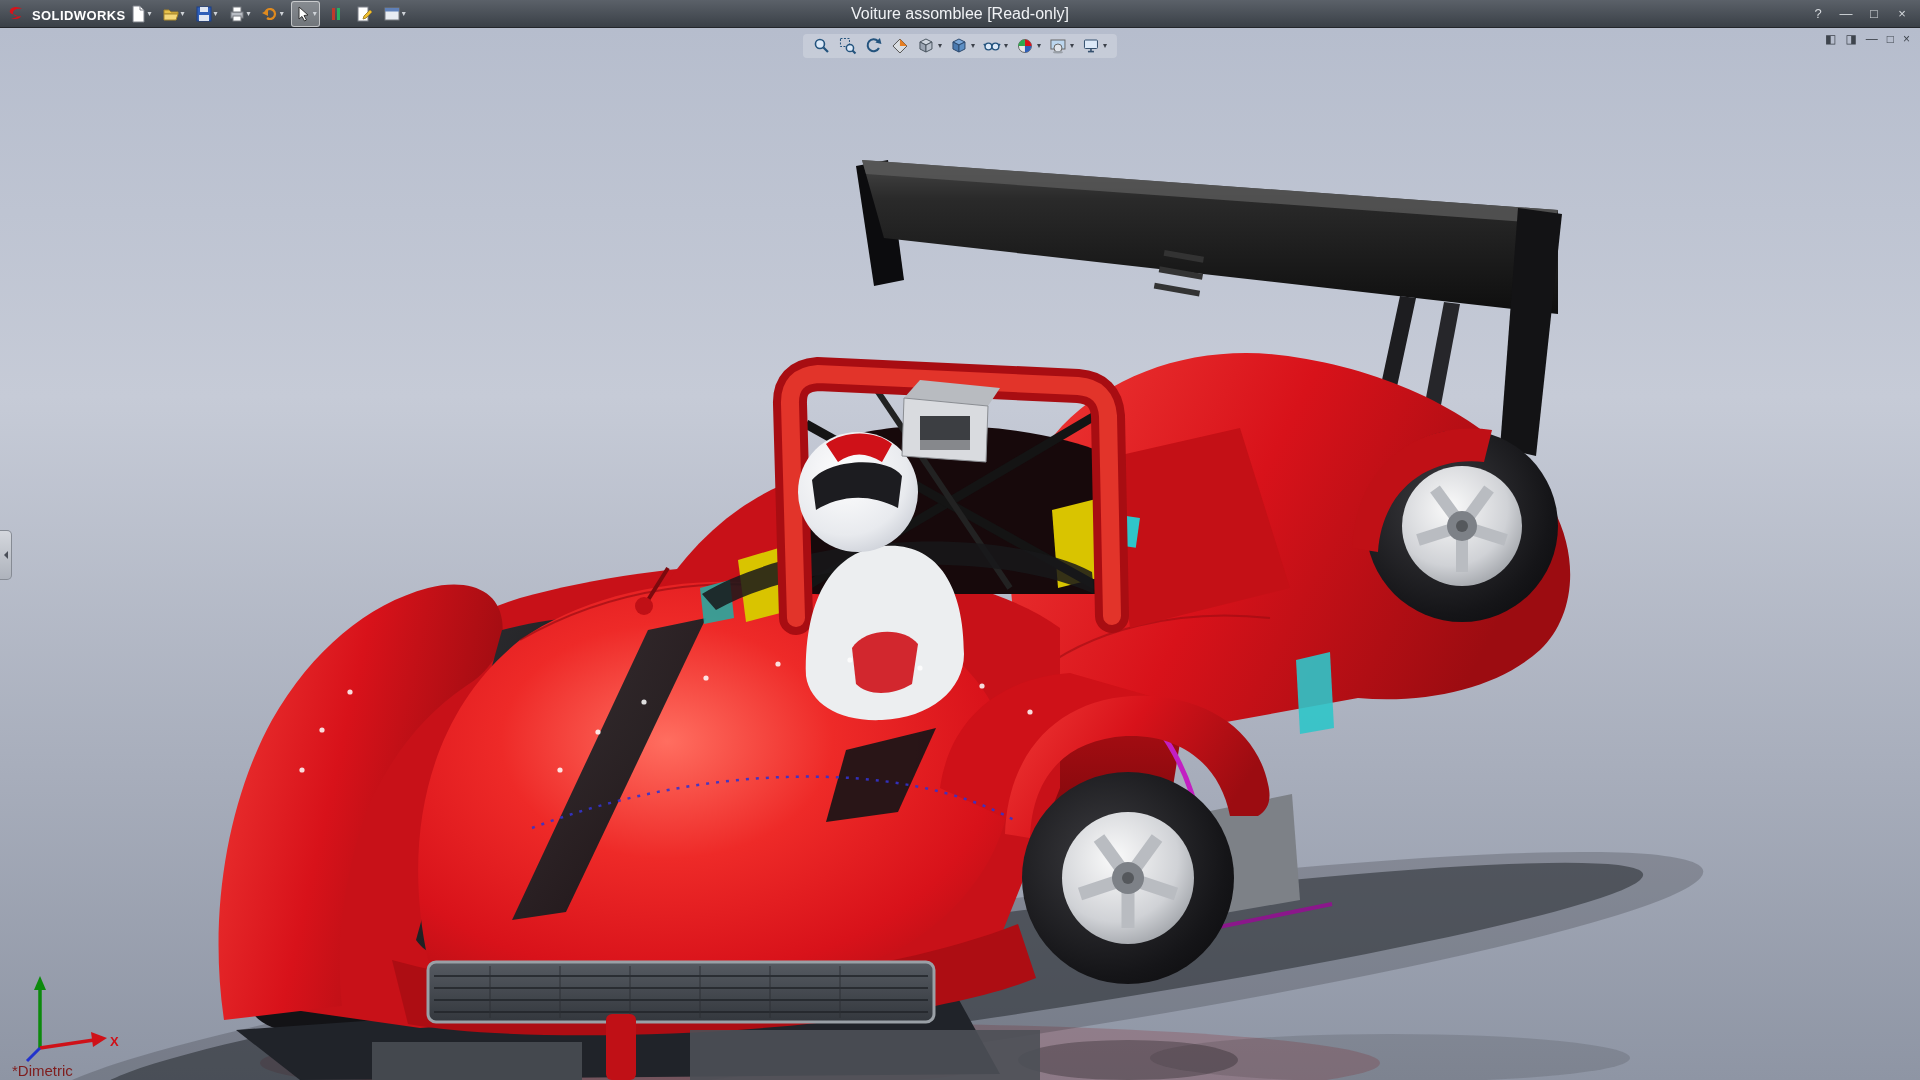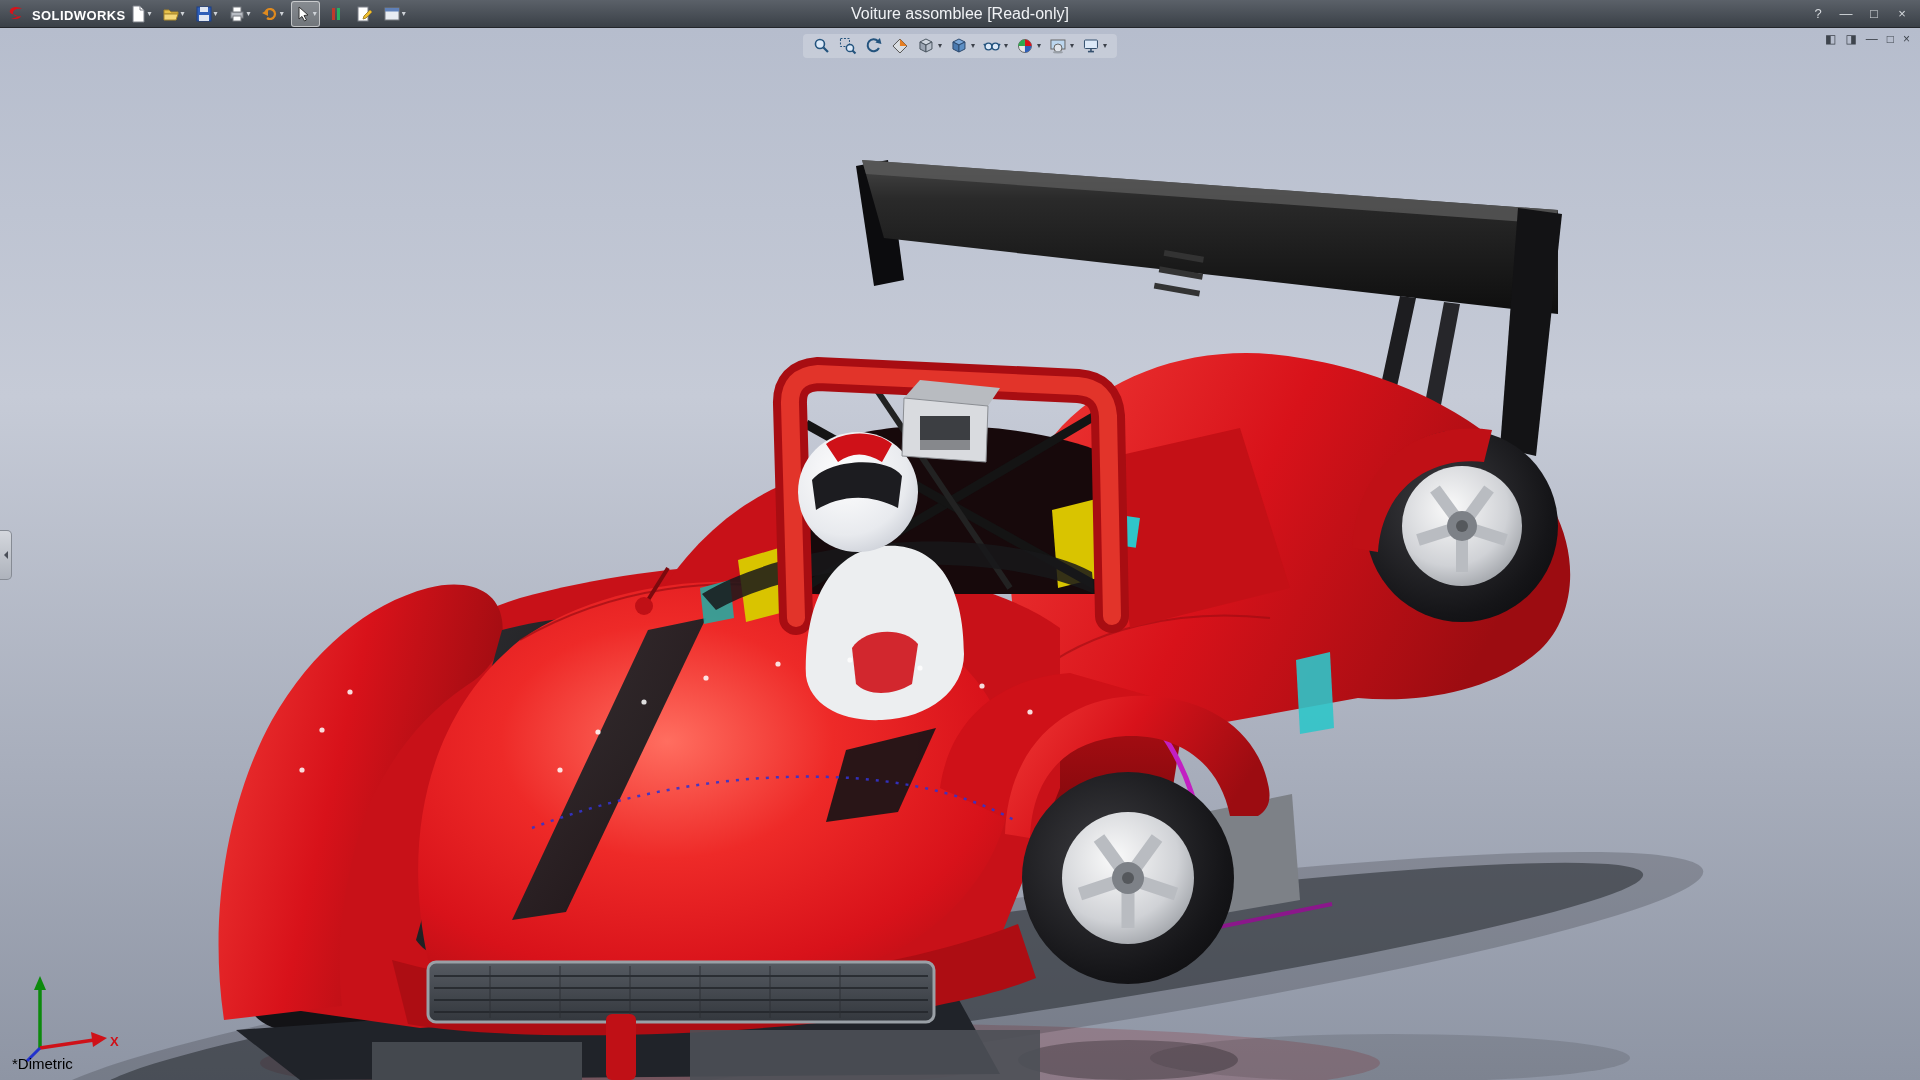--- a/index.html
+++ b/index.html
@@ -25,21 +25,21 @@
     border-radius:4px;}
   .vbtn{display:flex;align-items:center;gap:2px;}
   .hud .caret{color:#3c414a;}
   .docctl{position:absolute;top:4px;right:10px;display:flex;gap:9px;font-size:12px;color:#3e444d;}
   .docctl span{cursor:default;}
   .flyout{position:absolute;left:0;top:50%;margin-top:-24px;width:11px;height:48px;
     background:linear-gradient(#d4d7dd,#aeb3bc);border:1px solid #868b94;border-left:none;
     border-radius:0 5px 5px 0;display:flex;align-items:center;justify-content:center;}
   .flyout::before{content:"";border:4px solid transparent;border-right-color:#4a4f58;margin-left:-4px;}
   .triad{position:absolute;left:14px;bottom:14px;}
-  .viewlabel{position:absolute;left:12px;bottom:8px;font-size:15px;color:#000000;}
+  .viewlabel{position:absolute;left:12px;bottom:1px;font-size:15px;color:#7f1d1d;}
 </style>
 </head>
 <body>
 
 <div class="titlebar">
   <div class="logo">
     <svg width="18" height="18" viewBox="0 0 18 18">
       <path d="M3 13c4 2 9 1 10-2-4 1-8 0-8-3S9 3 14 4c-2-2-7-3-10-1C1 5 1 8 4 9c3 1 6 1 5 3-1 1-4 1-6 1z" fill="#d8121a"></path>
     </svg>
     <span class="logo-text">SOLIDWORKS</span>

